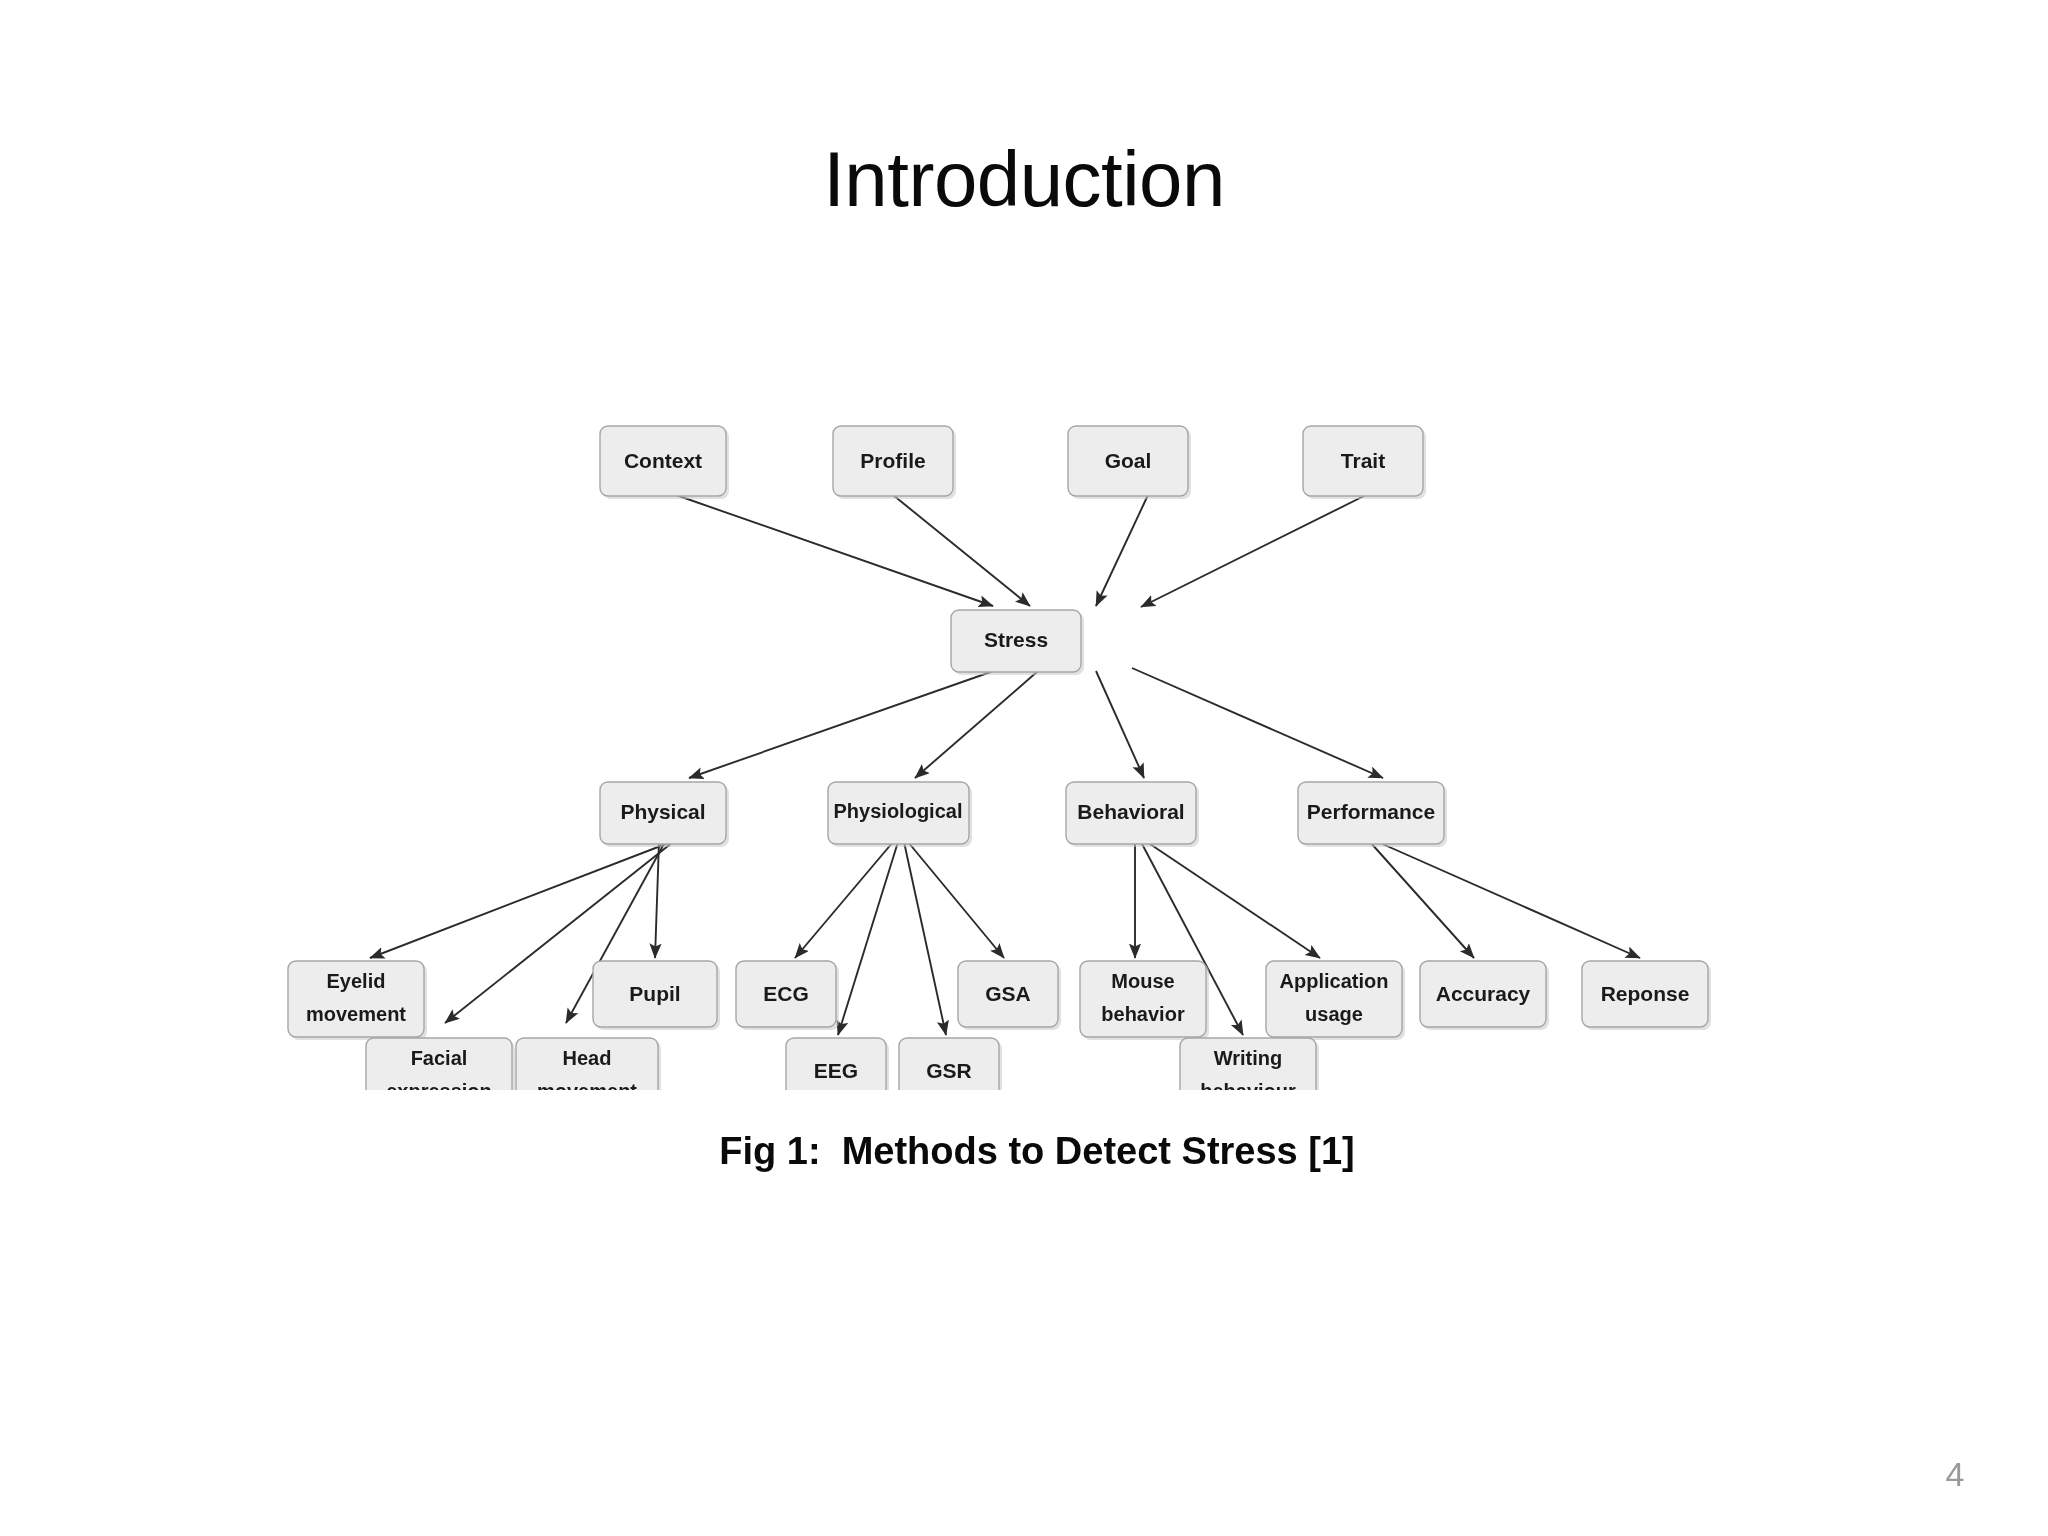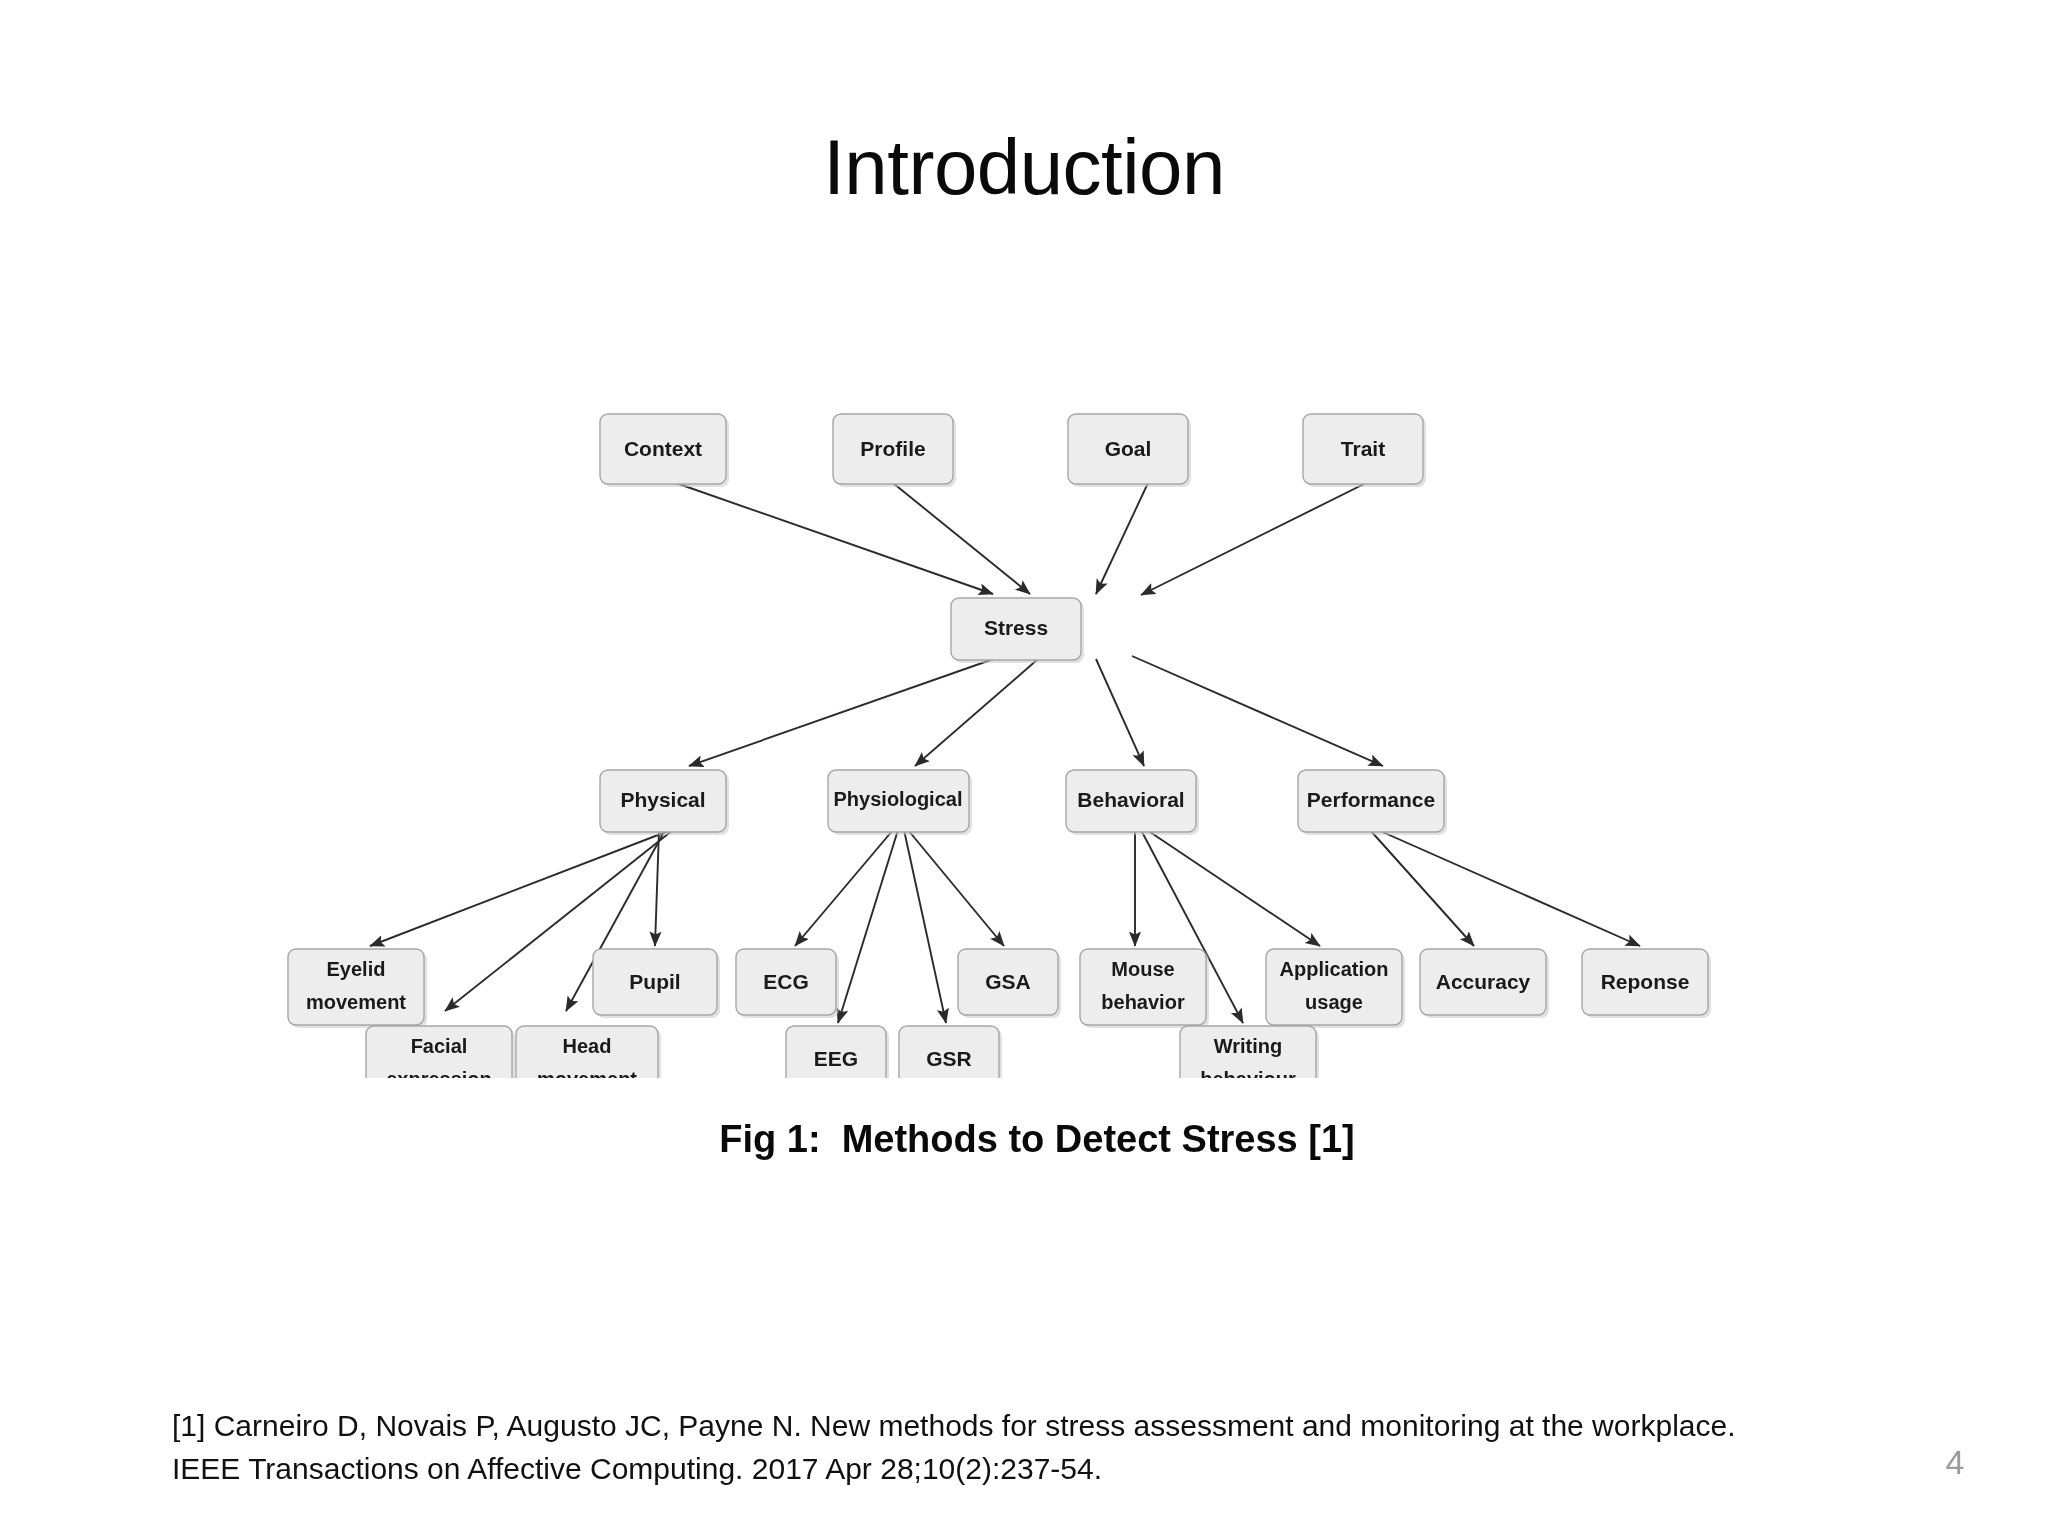--- a/index.html
+++ b/index.html
@@ -12,20 +12,21 @@
     height: 1536px;
     position: relative;
     font-family: "Liberation Sans", sans-serif;
     overflow: hidden;
   }
 
   .slide {
     position: absolute;
     inset: 0;
     background: #ffffff;
+    margin-top: 12px;
   }
 
   
   .slide-title {
     position: absolute;
     top: 128px;
     left: 0;
     width: 2048px;
     text-align: center;
     font-size: 78px;
@@ -302,20 +303,16 @@
         <rect class="node-shadow" x="935" y="711" width="136" height="76" rx="8"></rect>
         <rect class="node-box" x="932" y="708" width="136" height="76" rx="8"></rect>
         <text class="node-label small" x="1000" y="730">Writing</text>
         <text class="node-label small" x="1000" y="763">behaviour</text>
       </g>
     </svg>
   </div>
 
   <div class="fig-caption">Fig 1:  Methods to Detect Stress [1]</div>
 
-  <div class="reference">
-    <span class="ref-line">[1] Carneiro D, Novais P, Augusto JC, Payne N. New methods for stress assessment and monitoring at the workplace.</span>
-    <span class="ref-line">IEEE Transactions on Affective Computing. 2017 Apr 28;10(2):237-54.</span>
-  </div>
 
   <div class="page-number">4</div>
 
 </div>
 
 </body></html>

